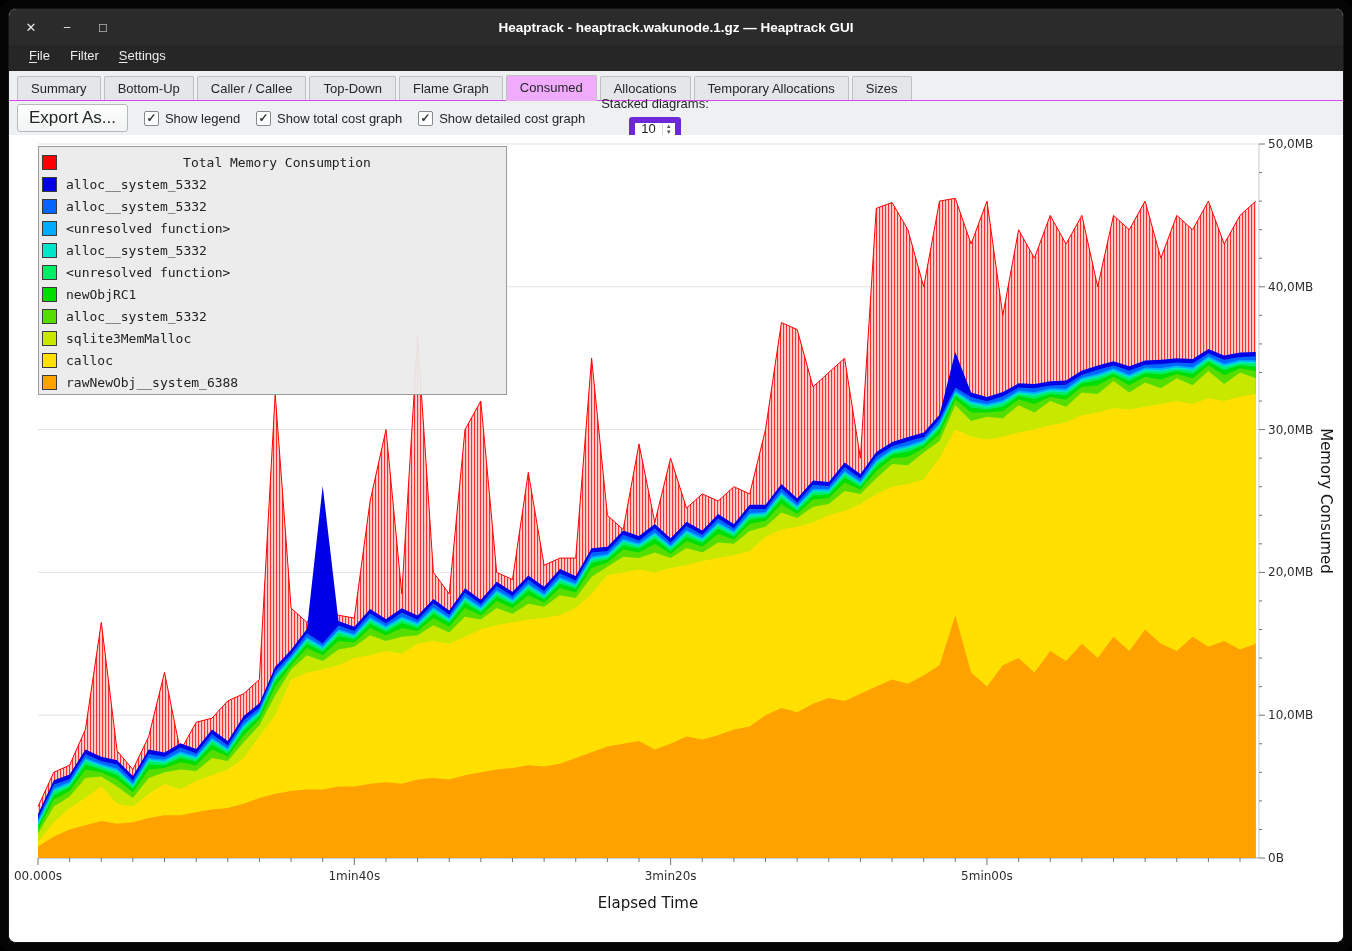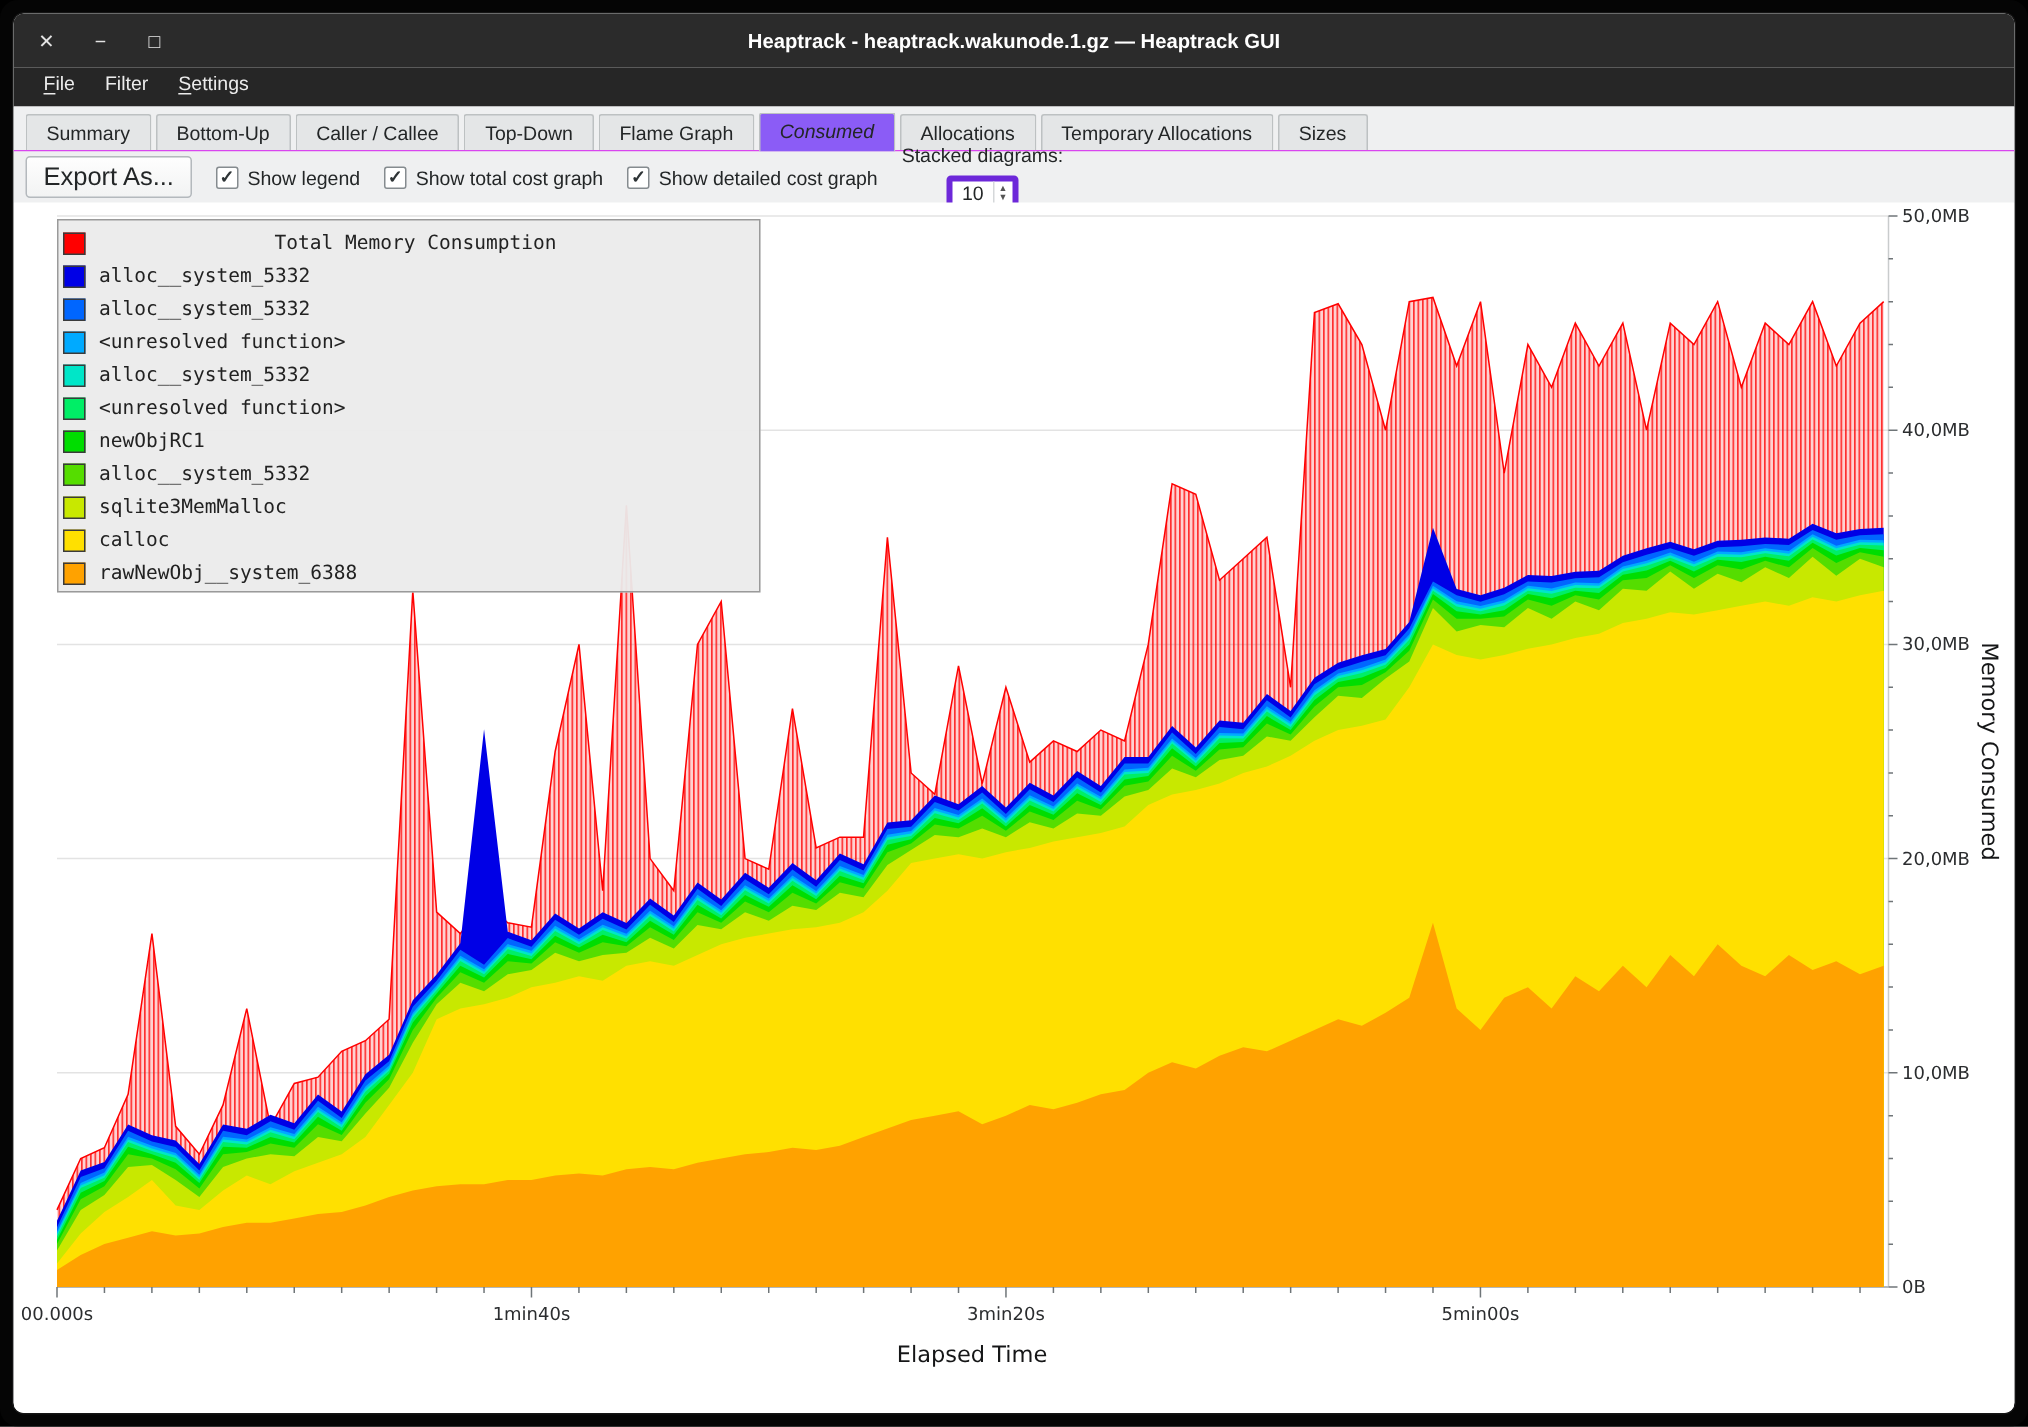--- a/index.html
+++ b/index.html
@@ -16,30 +16,30 @@
   .title{flex:1;text-align:center;color:#ffffff;font-weight:bold;font-size:13.5px;}
   
   .menubar{height:26px;background:#262626;display:flex;align-items:flex-start;padding-left:10px;flex:0 0 auto;}
   .menu-item{color:#ececec;font-size:13px;padding:3px 10px;}
   .menu-item u{text-underline-offset:2px;}
   
   .tabbar{background:#eff0f1;display:flex;align-items:center;padding:4px 0 0 8px;
           border-bottom:1px solid #d946ef;height:30px;flex:0 0 auto;}
   .tab{font-size:13px;color:#232627;background:#e4e6e7;border:1px solid #bdc1c2;border-bottom:none;
        padding:4px 13px 4px 13px;margin-right:3px;border-radius:2px 2px 0 0;white-space:nowrap;}
-  .tab.active{background:#8b5cf6;margin-bottom:-1px;padding-bottom:6px;font-style:italic;}
+  .tab.active{background:#f0abfc;margin-bottom:-1px;padding-bottom:6px;}
   
   .toolbar{background:#eff0f1;display:flex;align-items:center;gap:16px;padding:5px 8px;height:34px;flex:0 0 auto;}
   .btn{background:linear-gradient(#fefefe,#f2f3f3);border:1px solid #b4b9bd;border-radius:3px;
        padding:3px 11px;font-size:17px;color:#232627;white-space:nowrap;}
   .cb{display:flex;align-items:center;gap:6px;font-size:13px;color:#232627;white-space:nowrap;}
   .cb .box{width:15px;height:15px;background:#ffffff;border:1px solid #858b8f;border-radius:2px;
            display:flex;align-items:center;justify-content:center;font-size:12px;font-weight:bold;color:#2e3436;line-height:1;}
   .spin-group{display:flex;align-items:center;gap:6px;font-size:13px;color:#232627;flex-direction:column;}
-  .spinbox{display:flex;align-items:stretch;background:#fff;border:4px solid #6d28d9;border-radius:3px;height:24px;}
+  .spinbox{display:flex;align-items:stretch;background:#fff;border:6px solid #6d28d9;border-radius:3px;height:24px;}
   .spin-value{padding:2px 6px;font-size:13px;display:flex;align-items:center;color:#232627;min-width:20px;}
   .spin-buttons{display:flex;flex-direction:column;justify-content:center;border-left:1px solid #d5d8da;padding:0 3px;}
   .spin-buttons span{font-size:6px;color:#555;line-height:6px;text-align:center;}
   
   .chartwrap{flex:1 1 auto;background:#ffffff;position:relative;overflow:hidden;}
   .chartwrap svg{position:absolute;left:0;top:0;}
   .tick-label{font:12px "DejaVu Sans",sans-serif;fill:#2b2d2f;}
   .axis-title{font:15px "DejaVu Sans",sans-serif;fill:#151617;}
   .legend{position:absolute;left:29px;top:11px;width:469px;background:rgba(235,235,235,0.95);
           border:1px solid #9a9a9a;font-family:"DejaVu Sans Mono",monospace;font-size:13px;color:#222;

